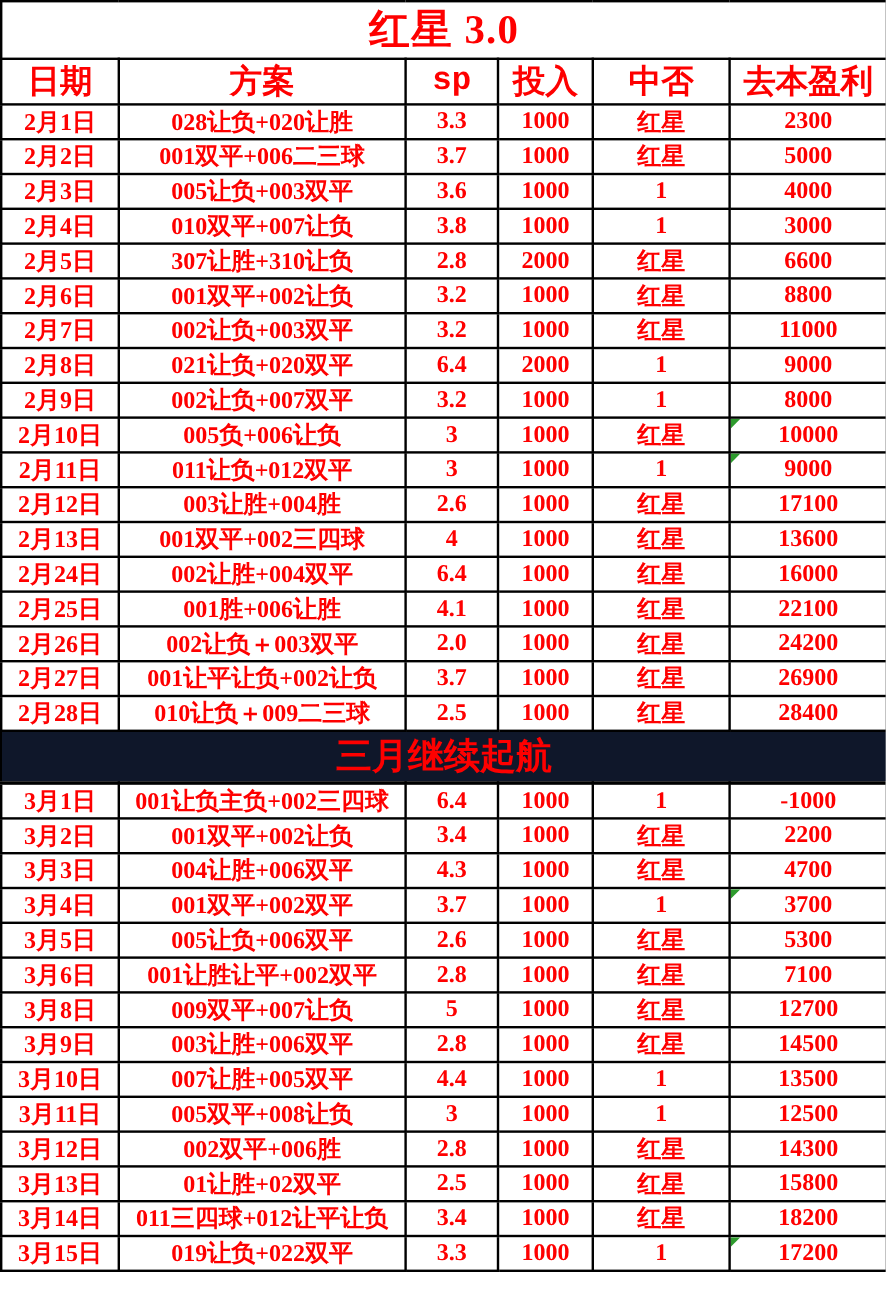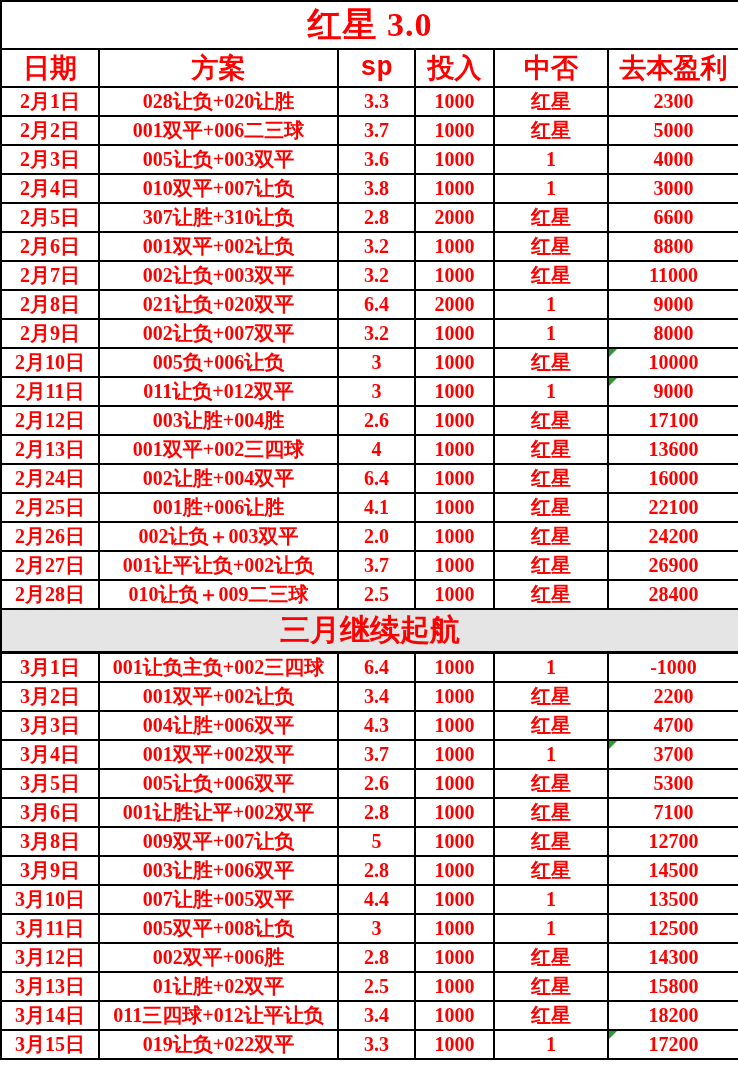--- a/index.html
+++ b/index.html
@@ -38,21 +38,21 @@
     font-size: 27px;
     font-family: Liberation Mono, monospace;
   }
   tbody td {
     height: 24.5px;
     font-size: 20px;
   }
   .banner-cell {
     height: 33px;
     font-size: 30px;
-    background: #e5e5e5;
+    background: #0f172a;
     border-top-width: 2px;
     border-bottom-width: 3px;
   }
   .marker {
     position: absolute;
     top: 0;
     left: 0;
     width: 0;
     height: 0;
     border-top: 8px solid #2e9b2e;

